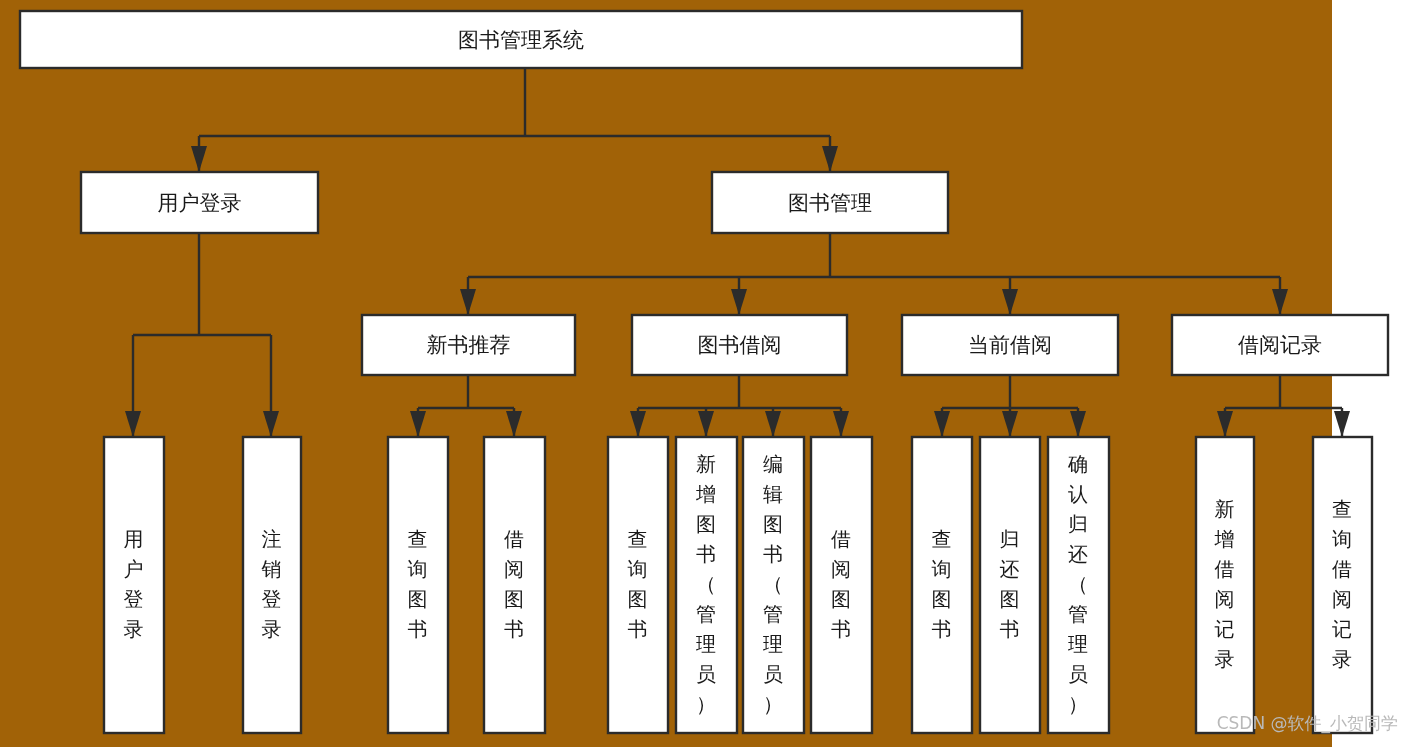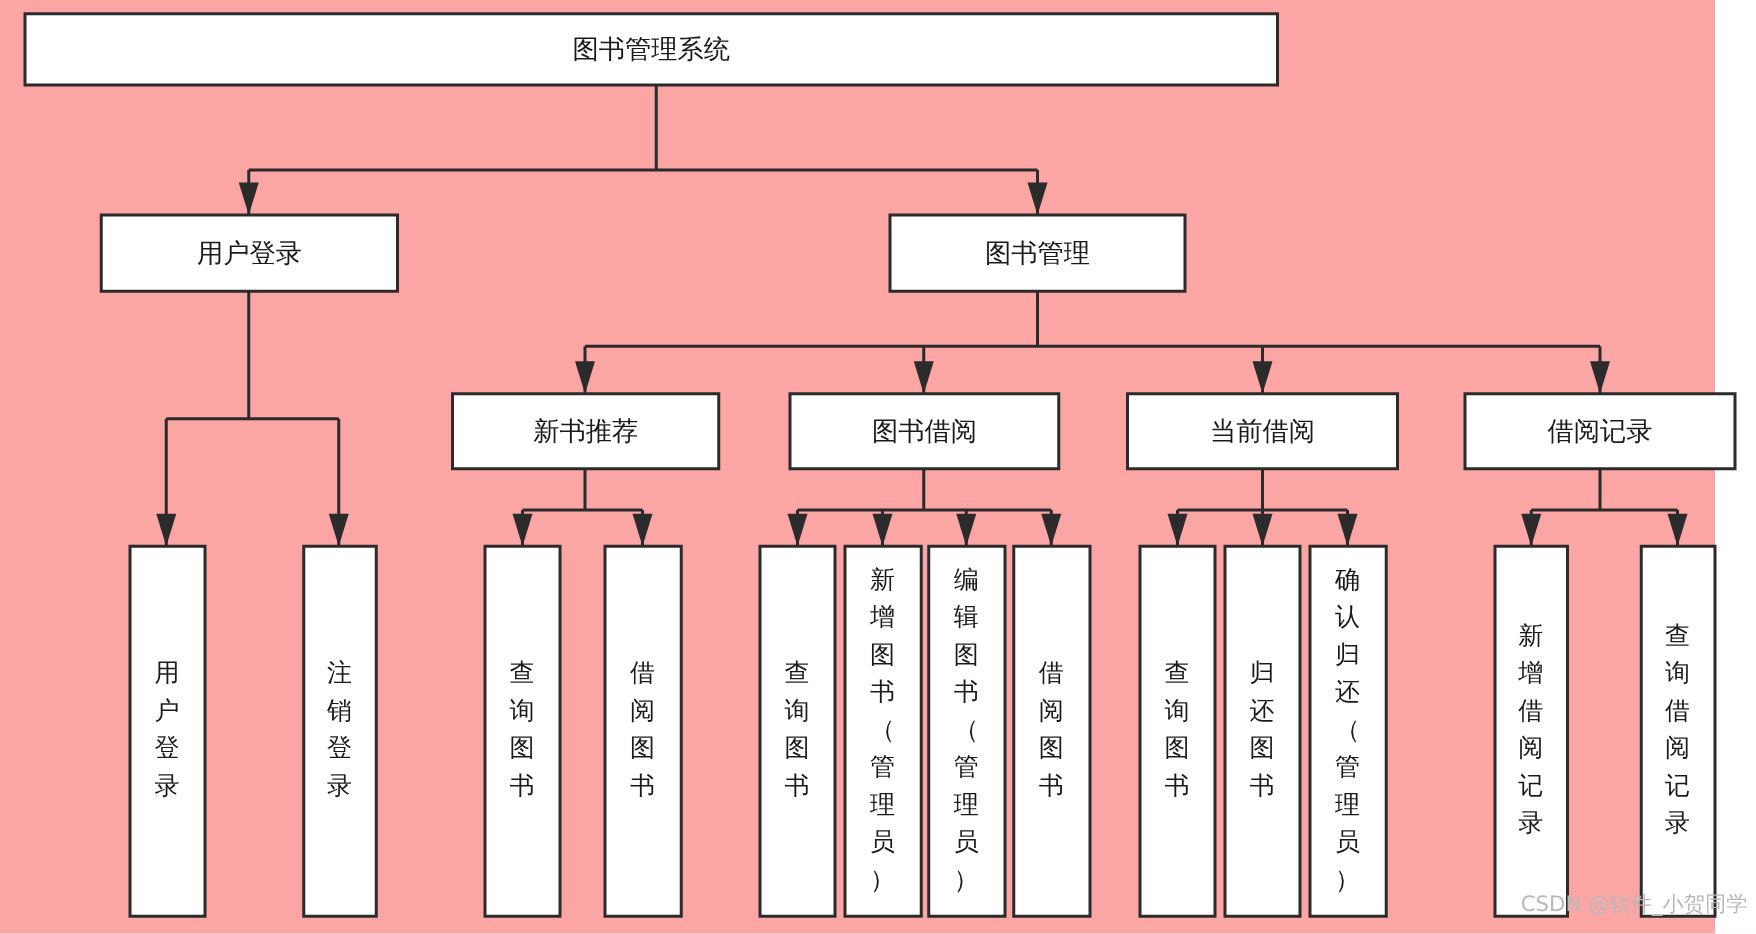--- a/index.html
+++ b/index.html
@@ -11,22 +11,21 @@
   body {
     width: 1405px;
     height: 747px;
     font-family: "DejaVu Sans", "Liberation Sans", sans-serif;
     overflow: hidden;
   }
   #diagram-root {
     position: relative;
     width: 1332px;
     height: 747px;
-    background: #fca5a5;
-    padding-left: 40px;
+    background: #a16207;
   }
   svg.diagram-canvas {
     position: absolute;
     top: 0;
     left: 0;
     width: 1405px;
     height: 747px;
     display: block;
   }
   .node-box {

